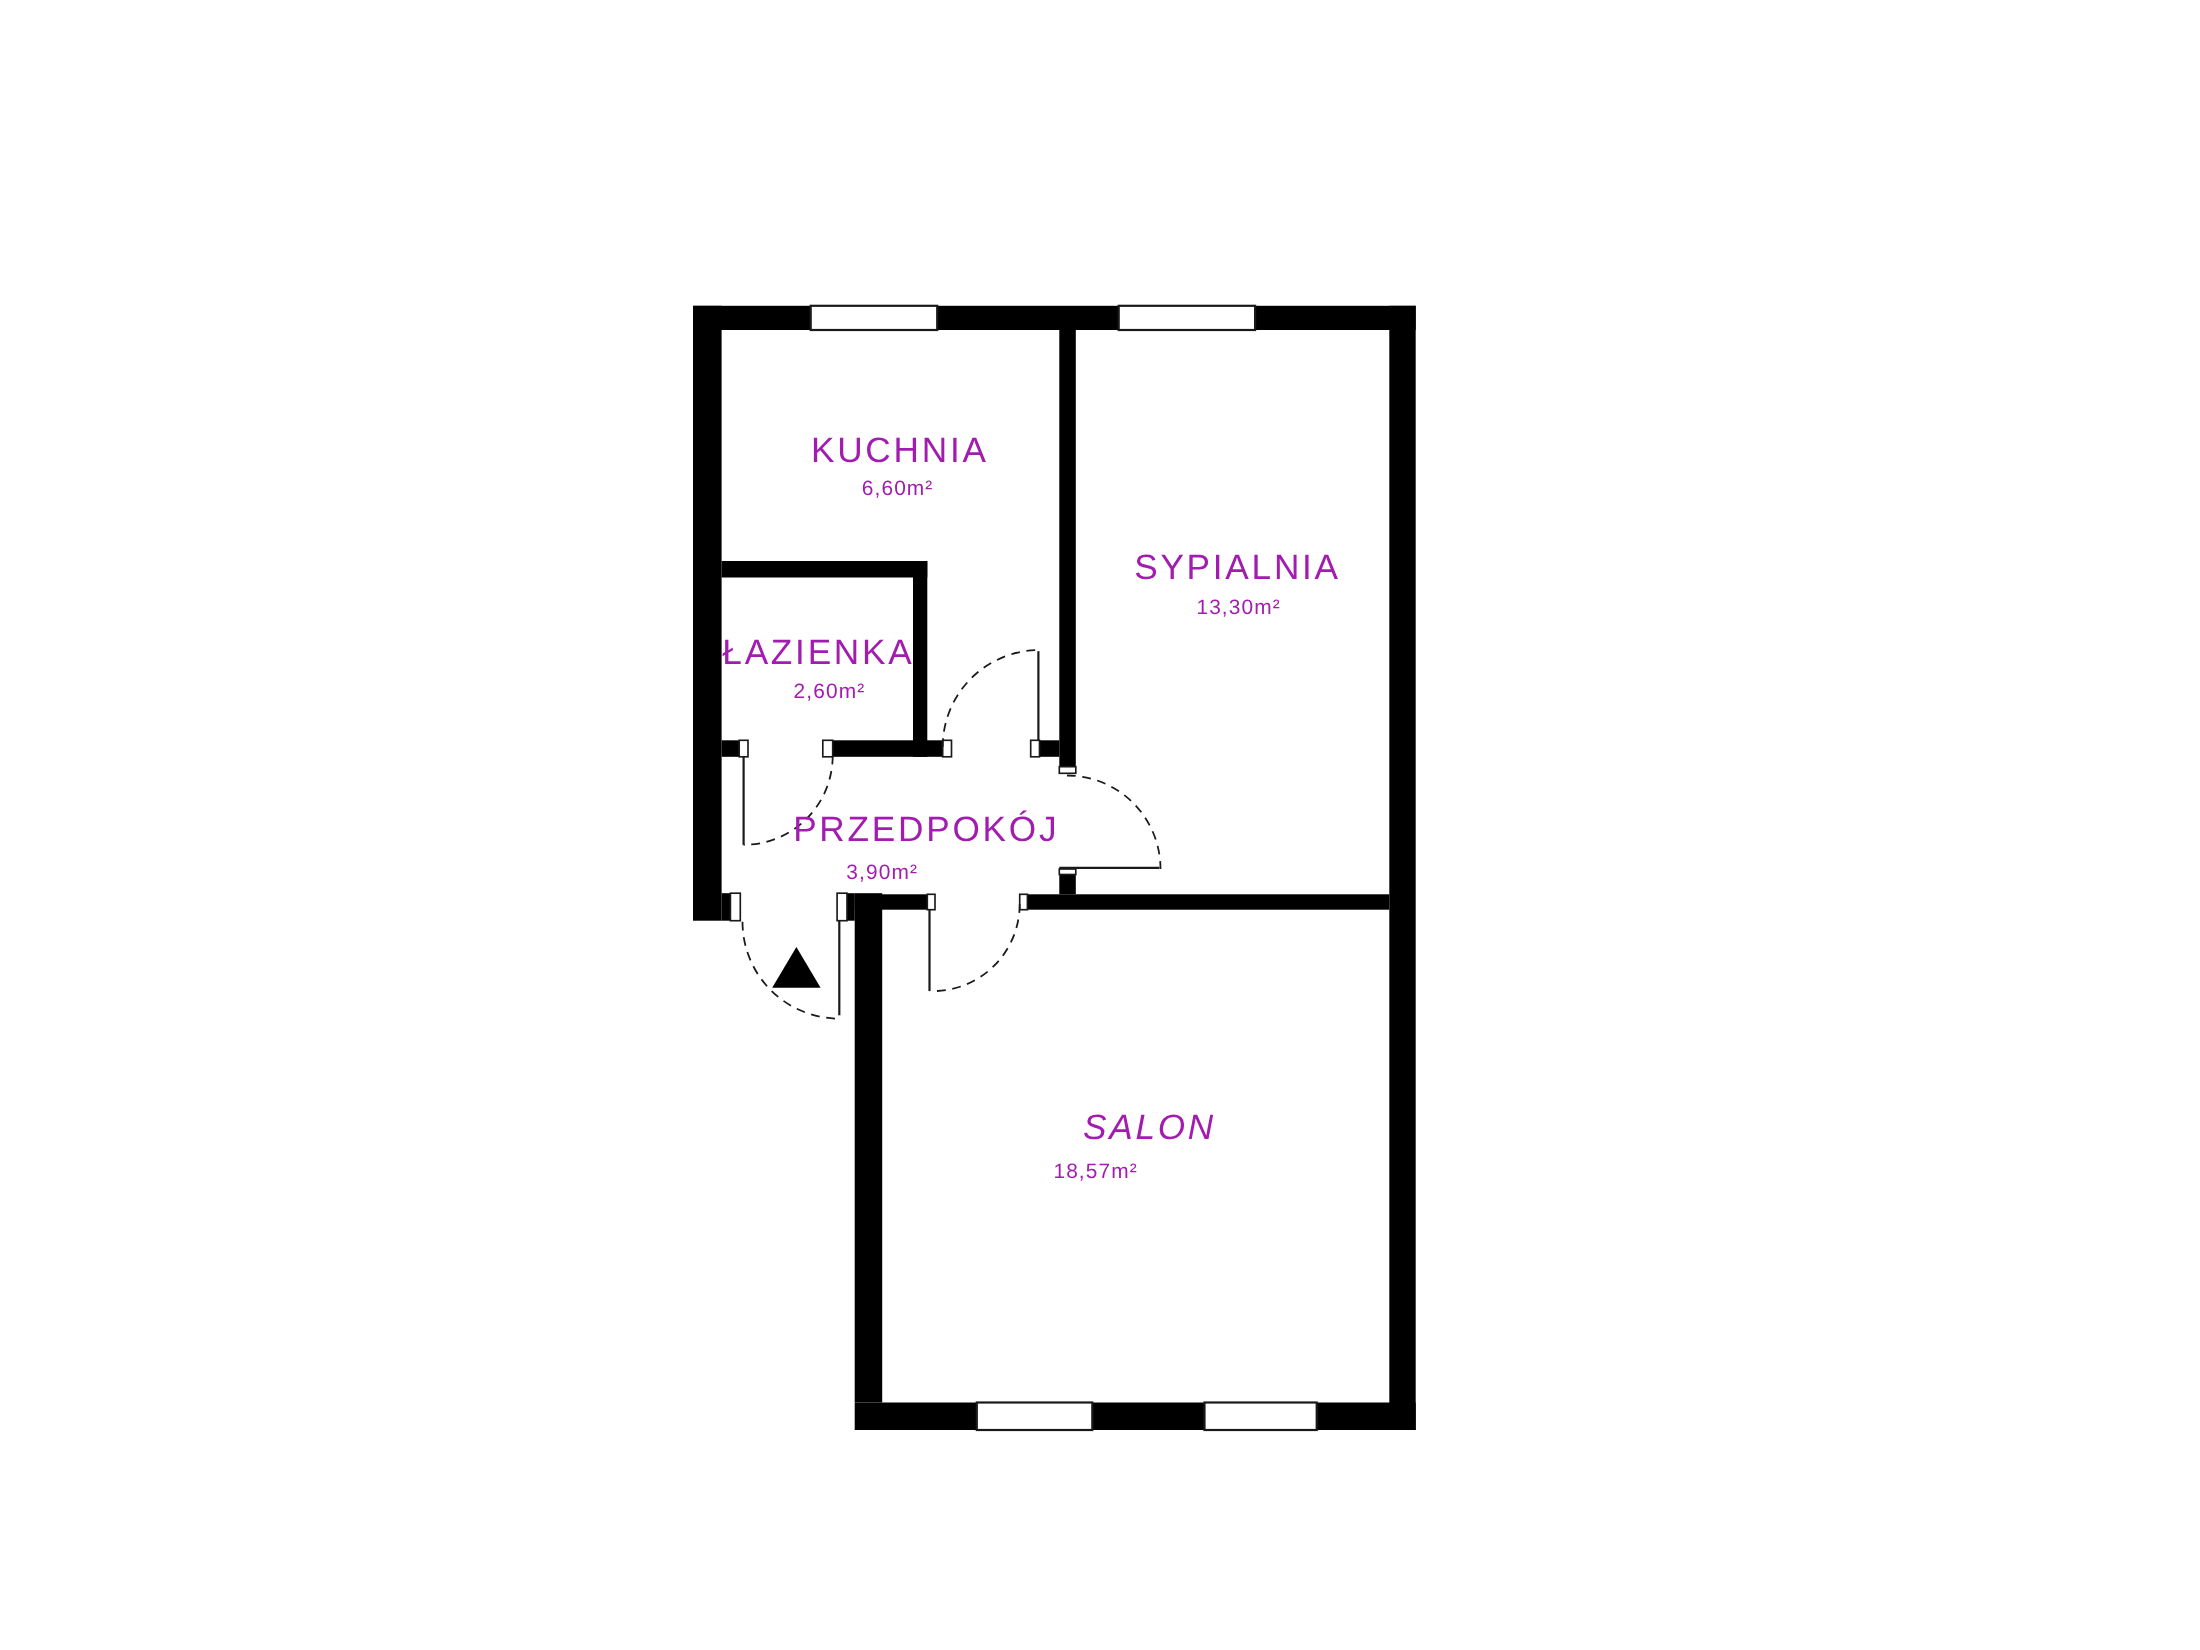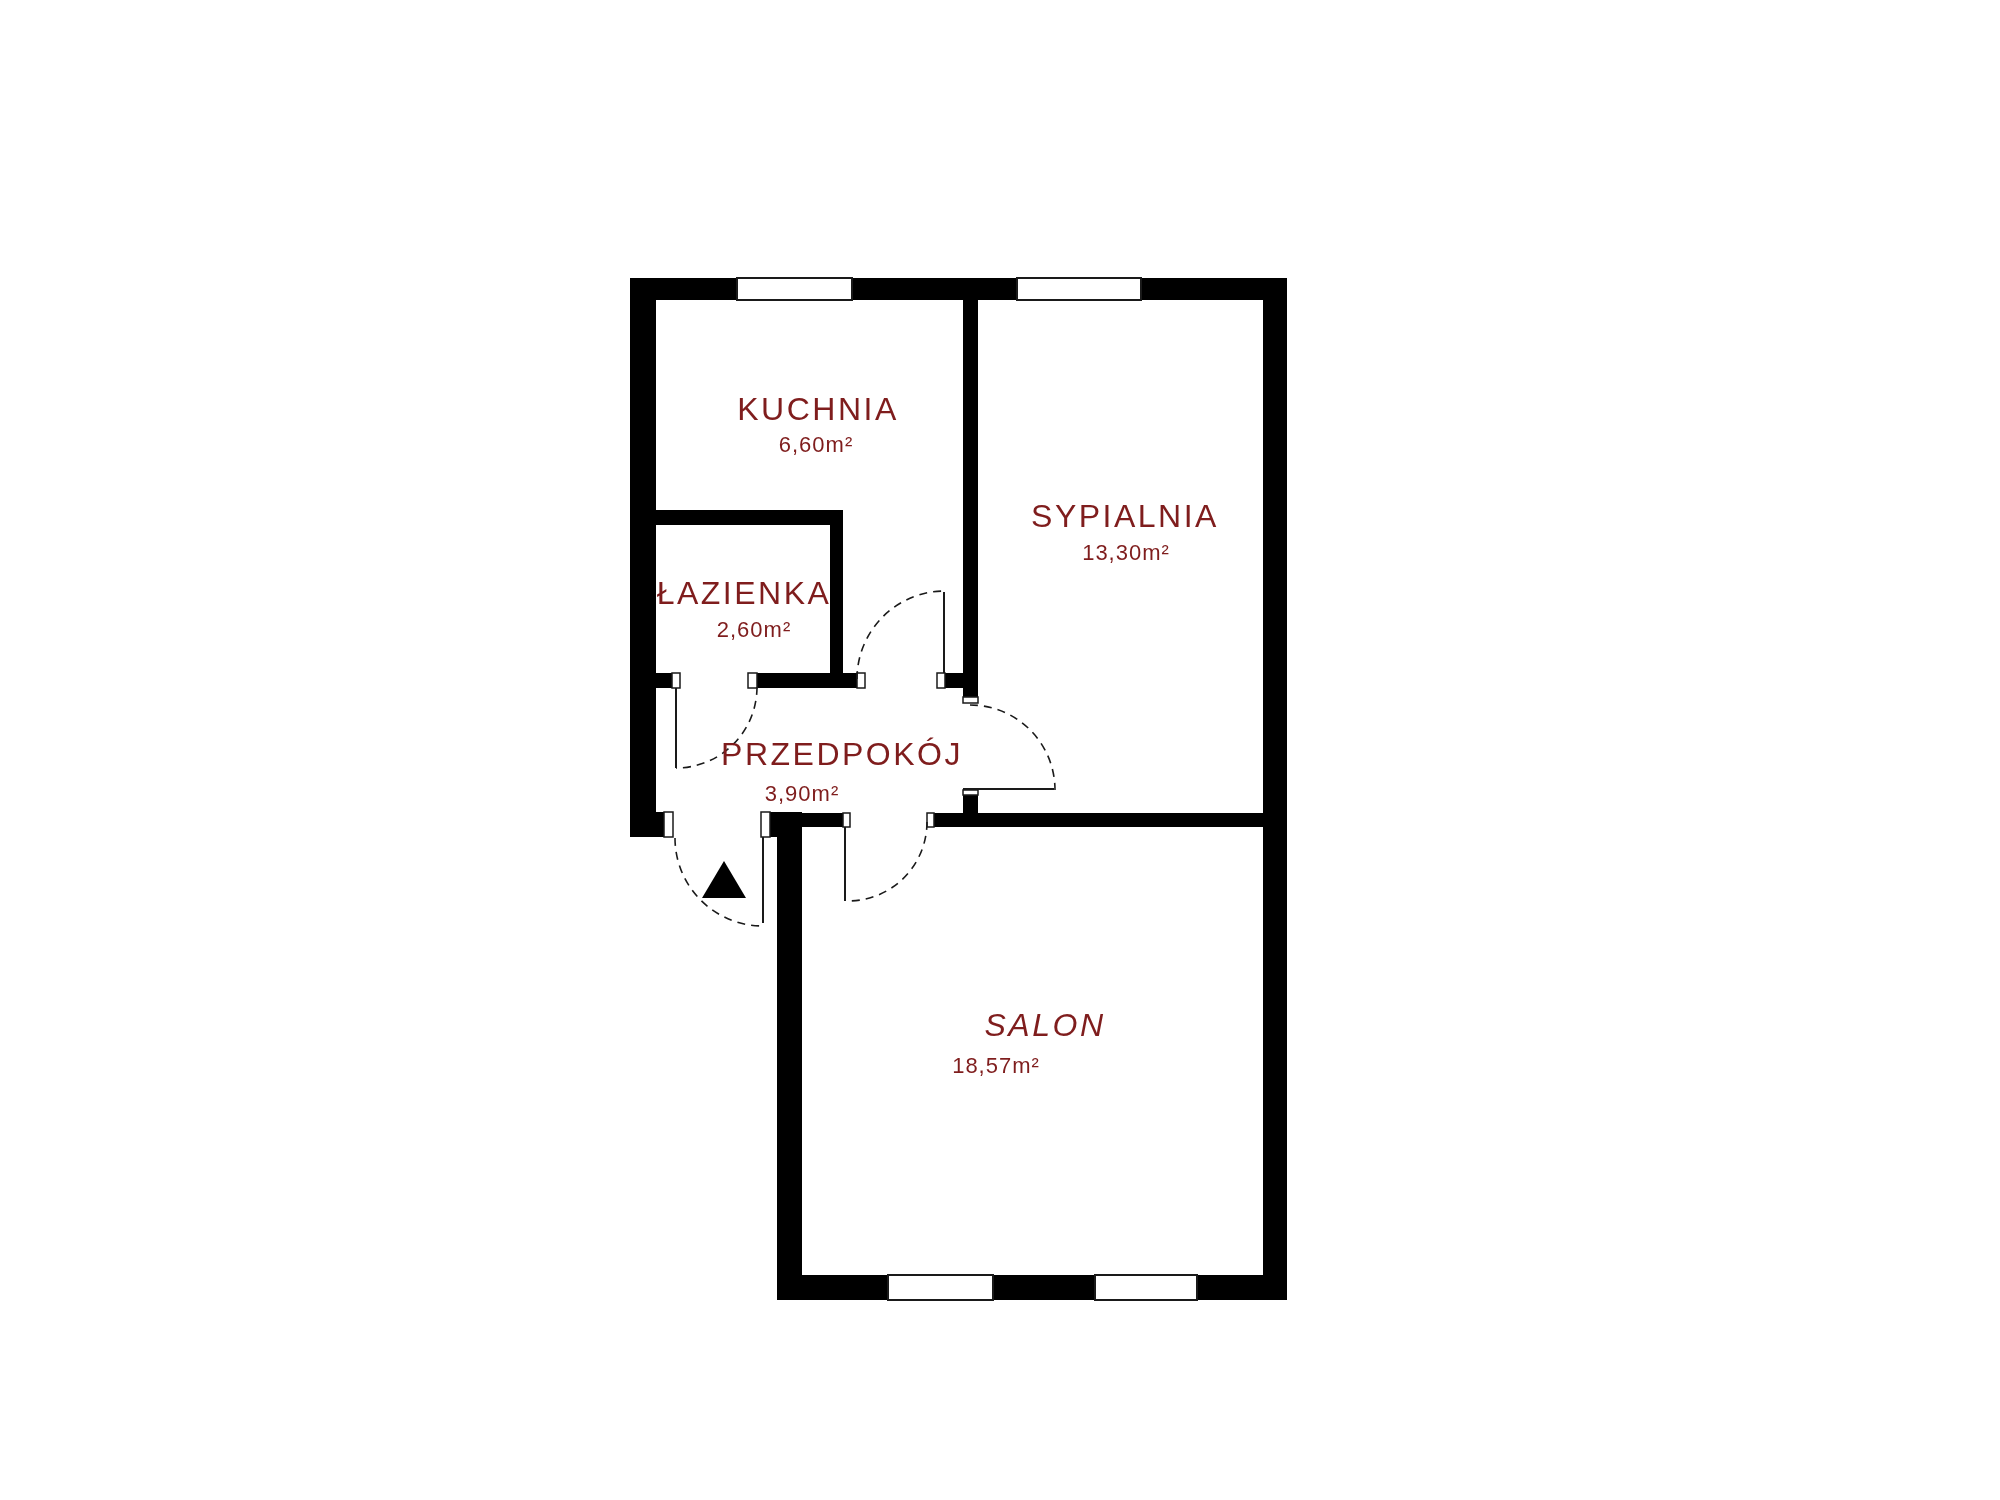--- a/index.html
+++ b/index.html
@@ -17,35 +17,35 @@
   }
   #plan-svg {
     position: absolute;
     left: 0;
     top: 0;
   }
   .room-label {
     position: absolute;
     transform: translate(-50%, -50%);
     text-align: center;
-    color: #7f1d1d;
+    color: #a21caf;
     white-space: nowrap;
     pointer-events: none;
   }
   .room-name {
     display: block;
     font-size: 32px;
     letter-spacing: 2.5px;
     font-weight: 400;
     line-height: 1.15;
   }
   .room-area {
     display: block;
     margin-top: 6px;
-    font-size: 22px;
+    font-size: 19px;
     letter-spacing: 1px;
     font-weight: 400;
   }
 </style>
 </head>
 <body>
 
 <div id="canvas">
   <svg id="plan-svg" width="2000" height="1500" viewBox="0 0 2000 1500">
       <rect x="630" y="278" width="657" height="22" fill="#000000"></rect>

